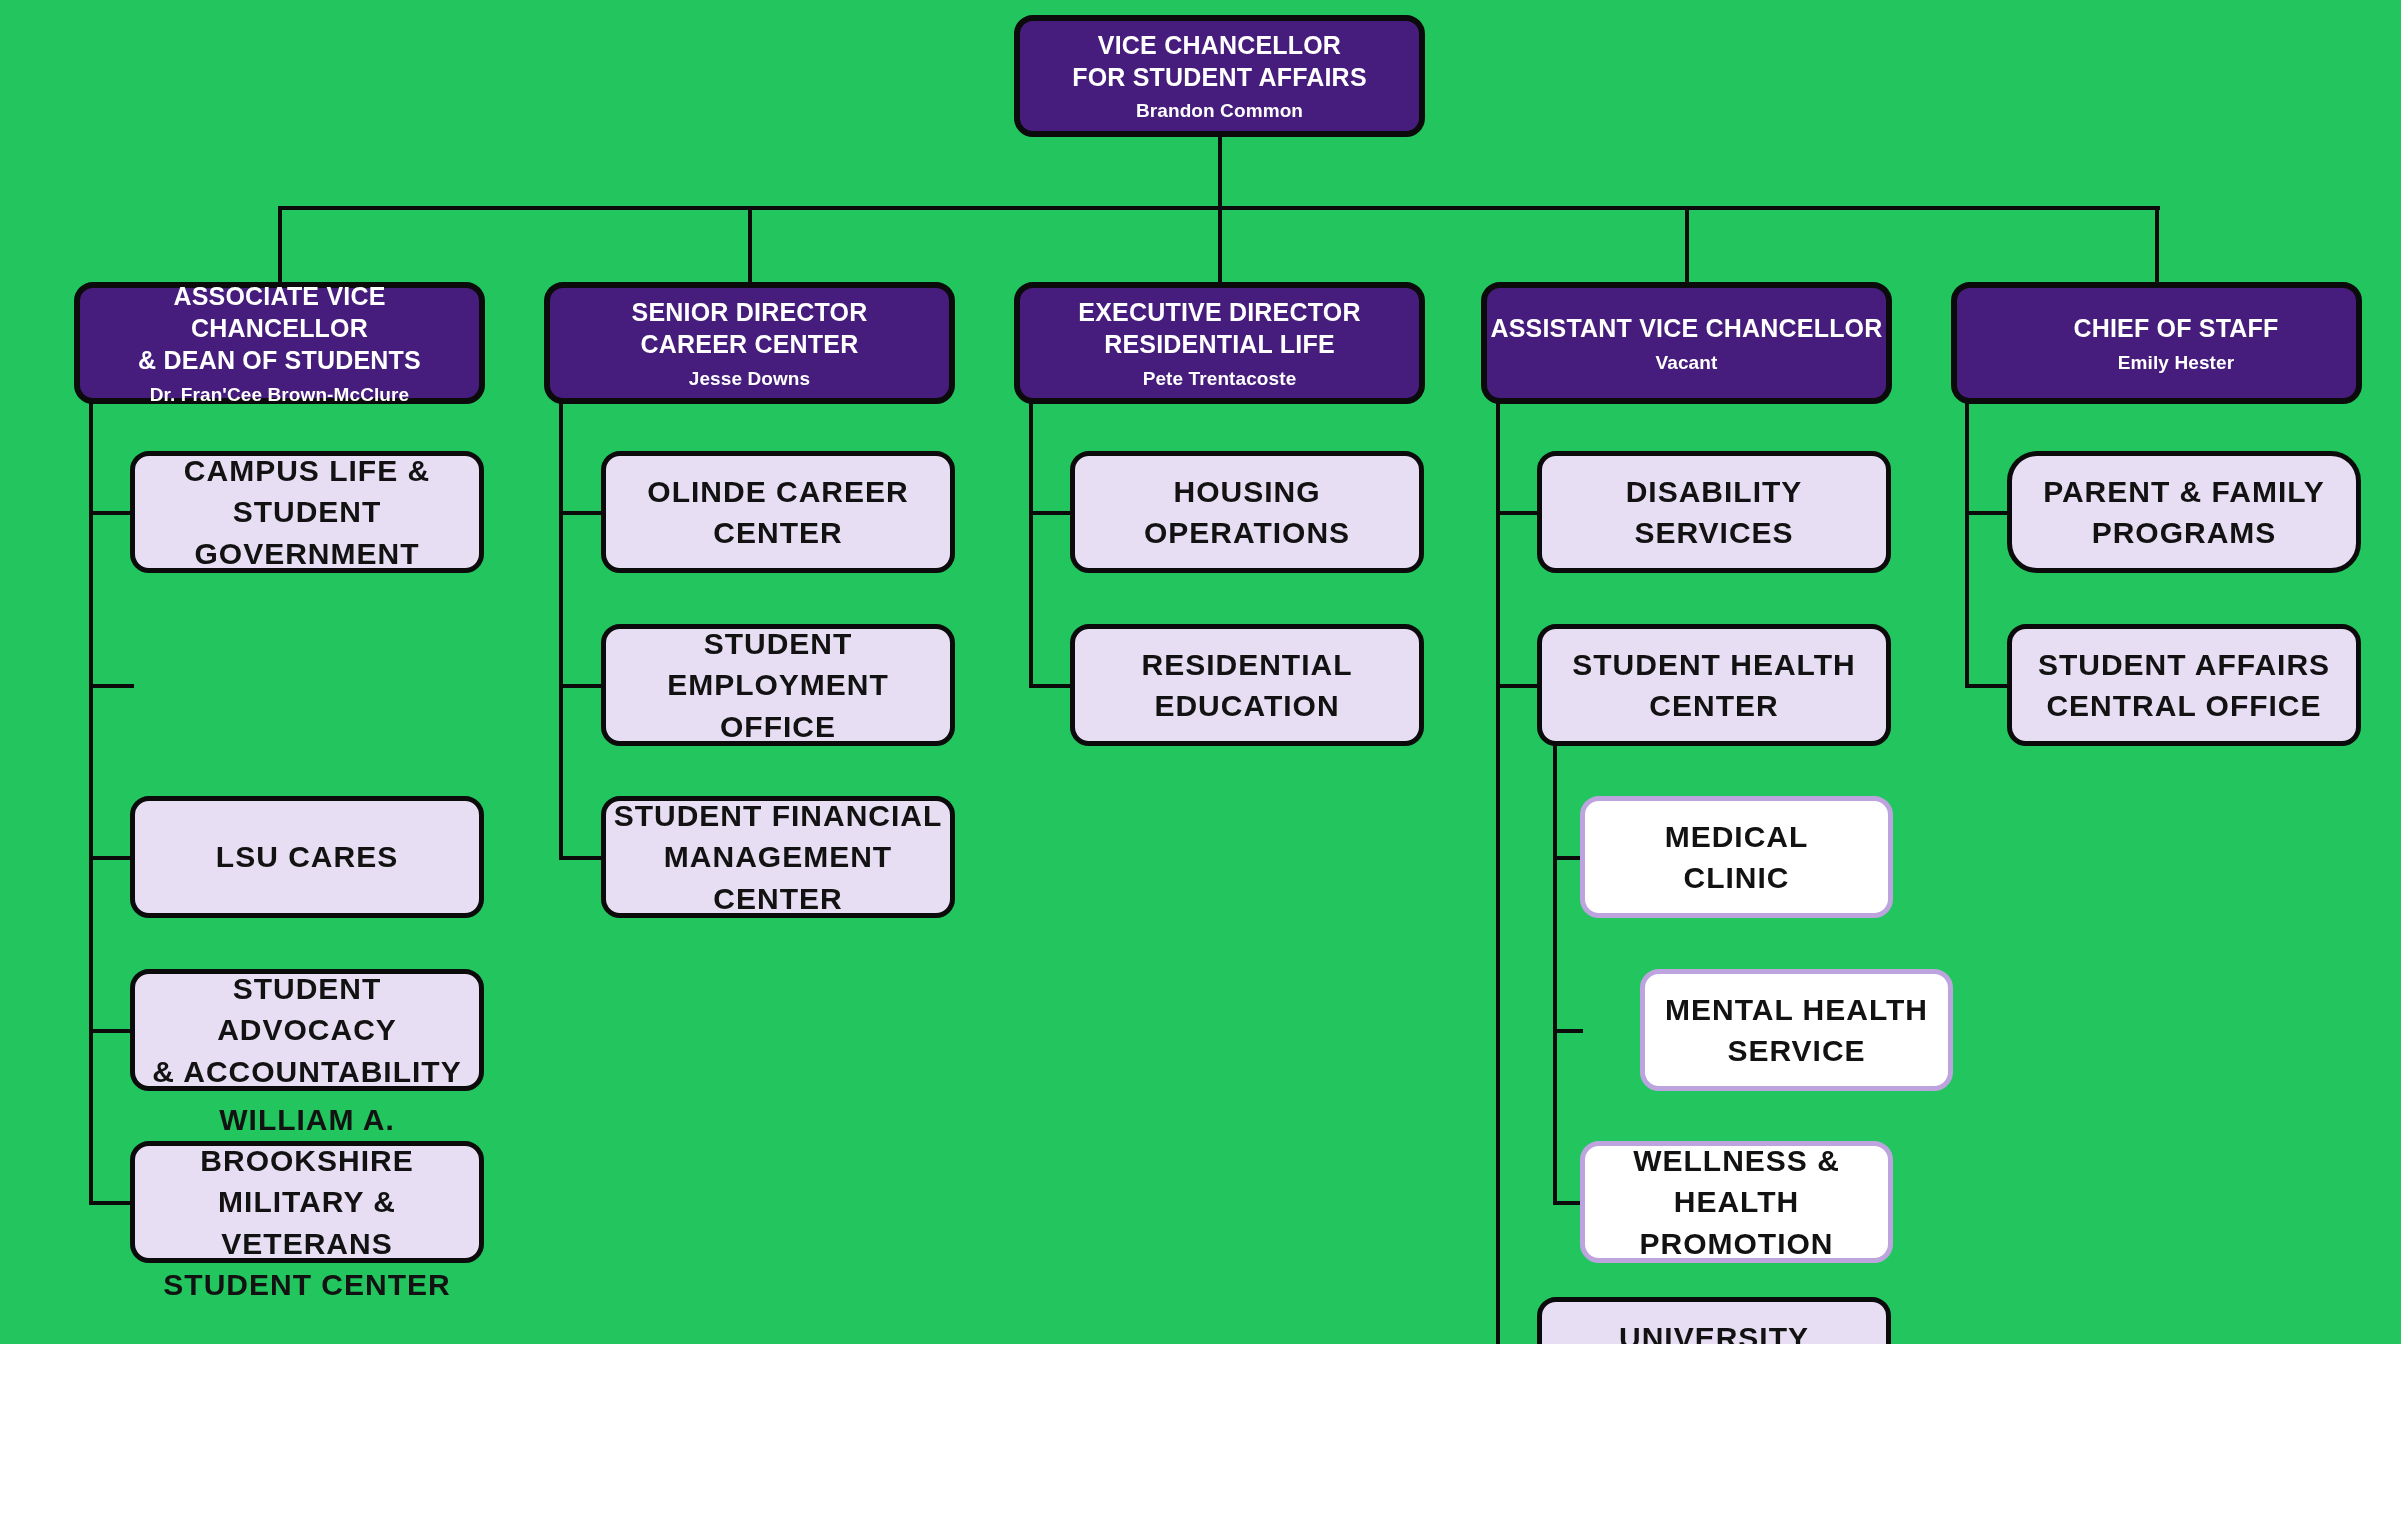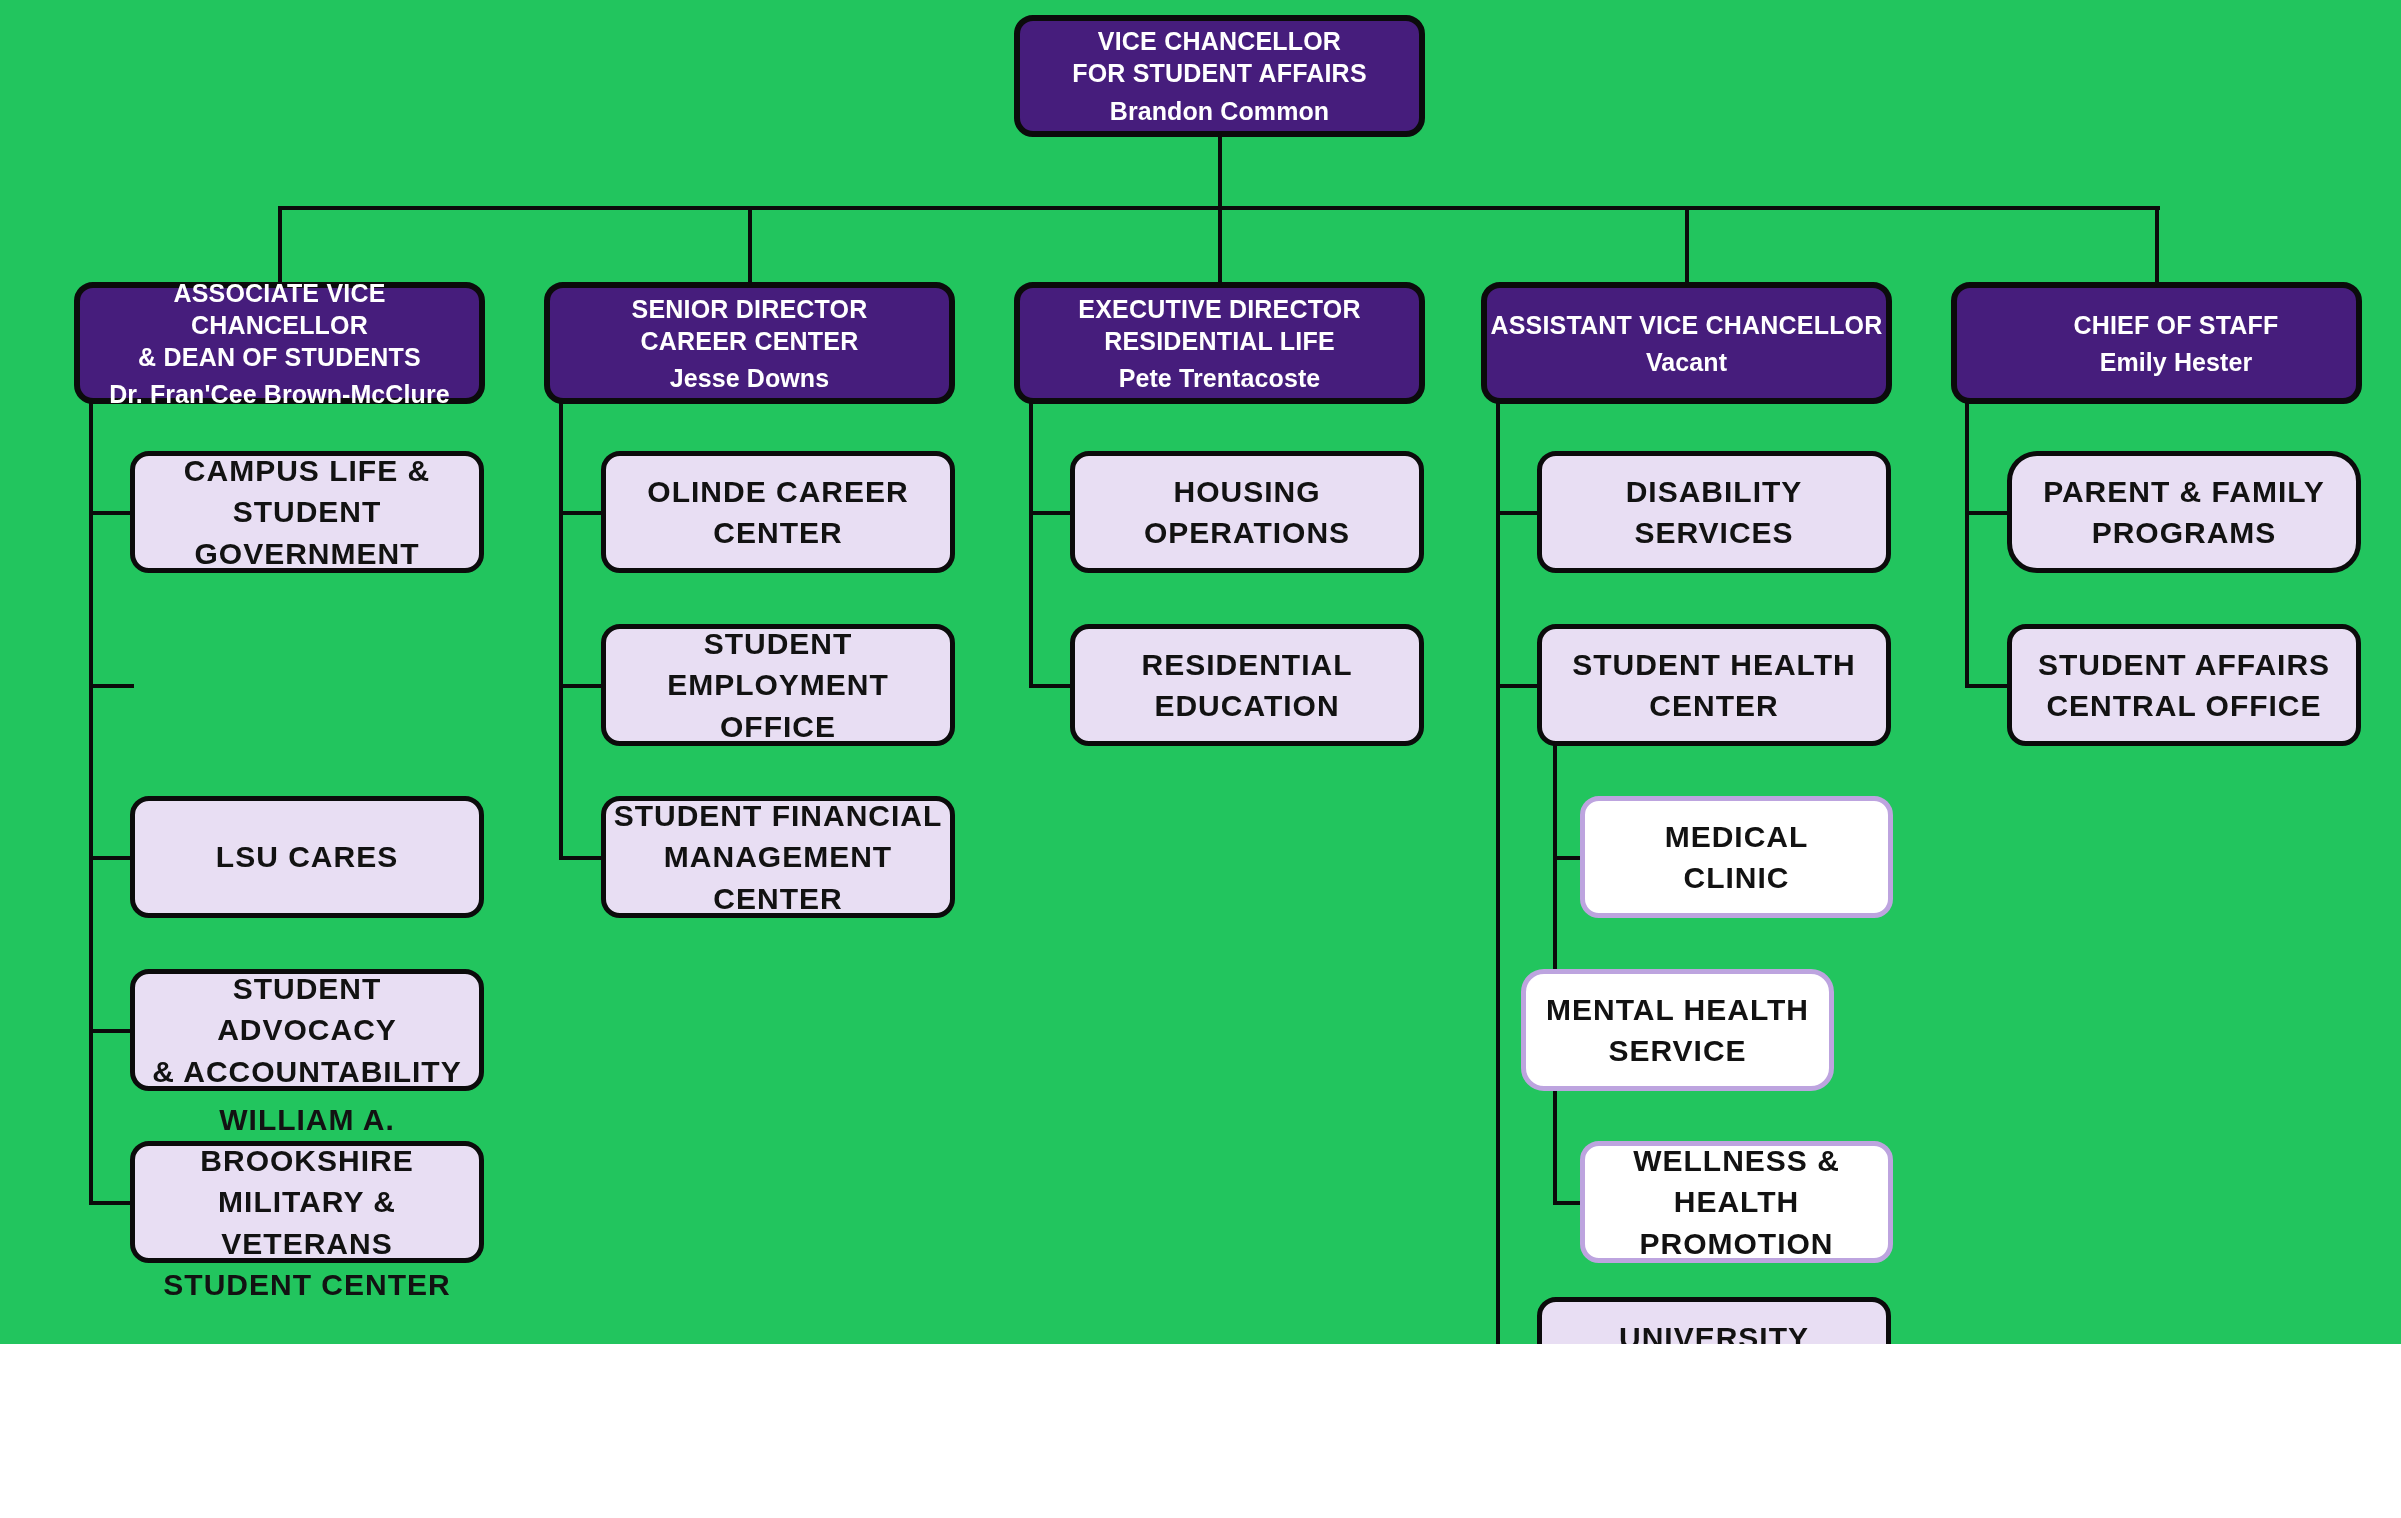--- a/index.html
+++ b/index.html
@@ -6,21 +6,21 @@
   body{font-family:"Liberation Sans", sans-serif;}
   #stage{position:relative;width:2401px;height:1344px;background:#22c55e;overflow:hidden;}
 
   .box{position:absolute;box-sizing:border-box;display:flex;flex-direction:column;
        align-items:center;justify-content:center;text-align:center;border-radius:19px;}
   .box-dark{background:#461D7C;border:6.6px solid #0b0b0b;color:#ffffff;}
   .box-light{background:#E8DEF3;border:5.8px solid #0b0b0b;color:#121212;}
   .box-outline{background:#ffffff;border:5.1px solid #BDA4DF;color:#121212;}
 
   .hdr-title{font-size:25px;font-weight:bold;line-height:1.28;white-space:pre-line;letter-spacing:0.2px;padding:0 2.9px;}
-  .hdr-name{font-size:25px;font-weight:bold;margin-top:7.3px;letter-spacing:0.1px;}
+  .hdr-name{font-size:19px;font-weight:bold;margin-top:7.3px;letter-spacing:0.1px;}
   .child-label{font-size:30px;font-weight:bold;line-height:1.38;white-space:pre-line;letter-spacing:1px;padding:0 4.4px;}
 
   .vline,.hline{position:absolute;background:#0b0b0b;}
   .footer-note{position:absolute;left:82px;top:1403px;font-size:25px;font-style:italic;color:#1a1a1a;letter-spacing:0.2px;}
 </style>
 </head>
 <body>
 
 <div id="stage">
 
@@ -135,21 +135,21 @@
 SERVICES</div>
   </div>
   <div class="box box-light" style="left:1537px;top:624px;width:354px;height:122px;">
     <div class="child-label">STUDENT HEALTH
 CENTER</div>
   </div>
   <div class="box box-outline" style="left:1580px;top:796px;width:313px;height:122px;align-items:center;">
     <div class="child-label">MEDICAL
 CLINIC</div>
   </div>
-  <div class="box box-outline" style="left:1521px;top:969px;width:313px;height:122px;border-radius:23px;">
+  <div class="box box-outline" style="left:1640px;top:969px;width:313px;height:122px;">
     <div class="child-label">MENTAL HEALTH
 SERVICE</div>
   </div>
   <div class="box box-outline" style="left:1580px;top:1141px;width:313px;height:122px;">
     <div class="child-label">WELLNESS &amp;
 HEALTH PROMOTION</div>
   </div>
   <div class="box box-light" style="left:1537px;top:1297px;width:354px;height:122px;">
     <div class="child-label">UNIVERSITY
 RECREATION</div>

